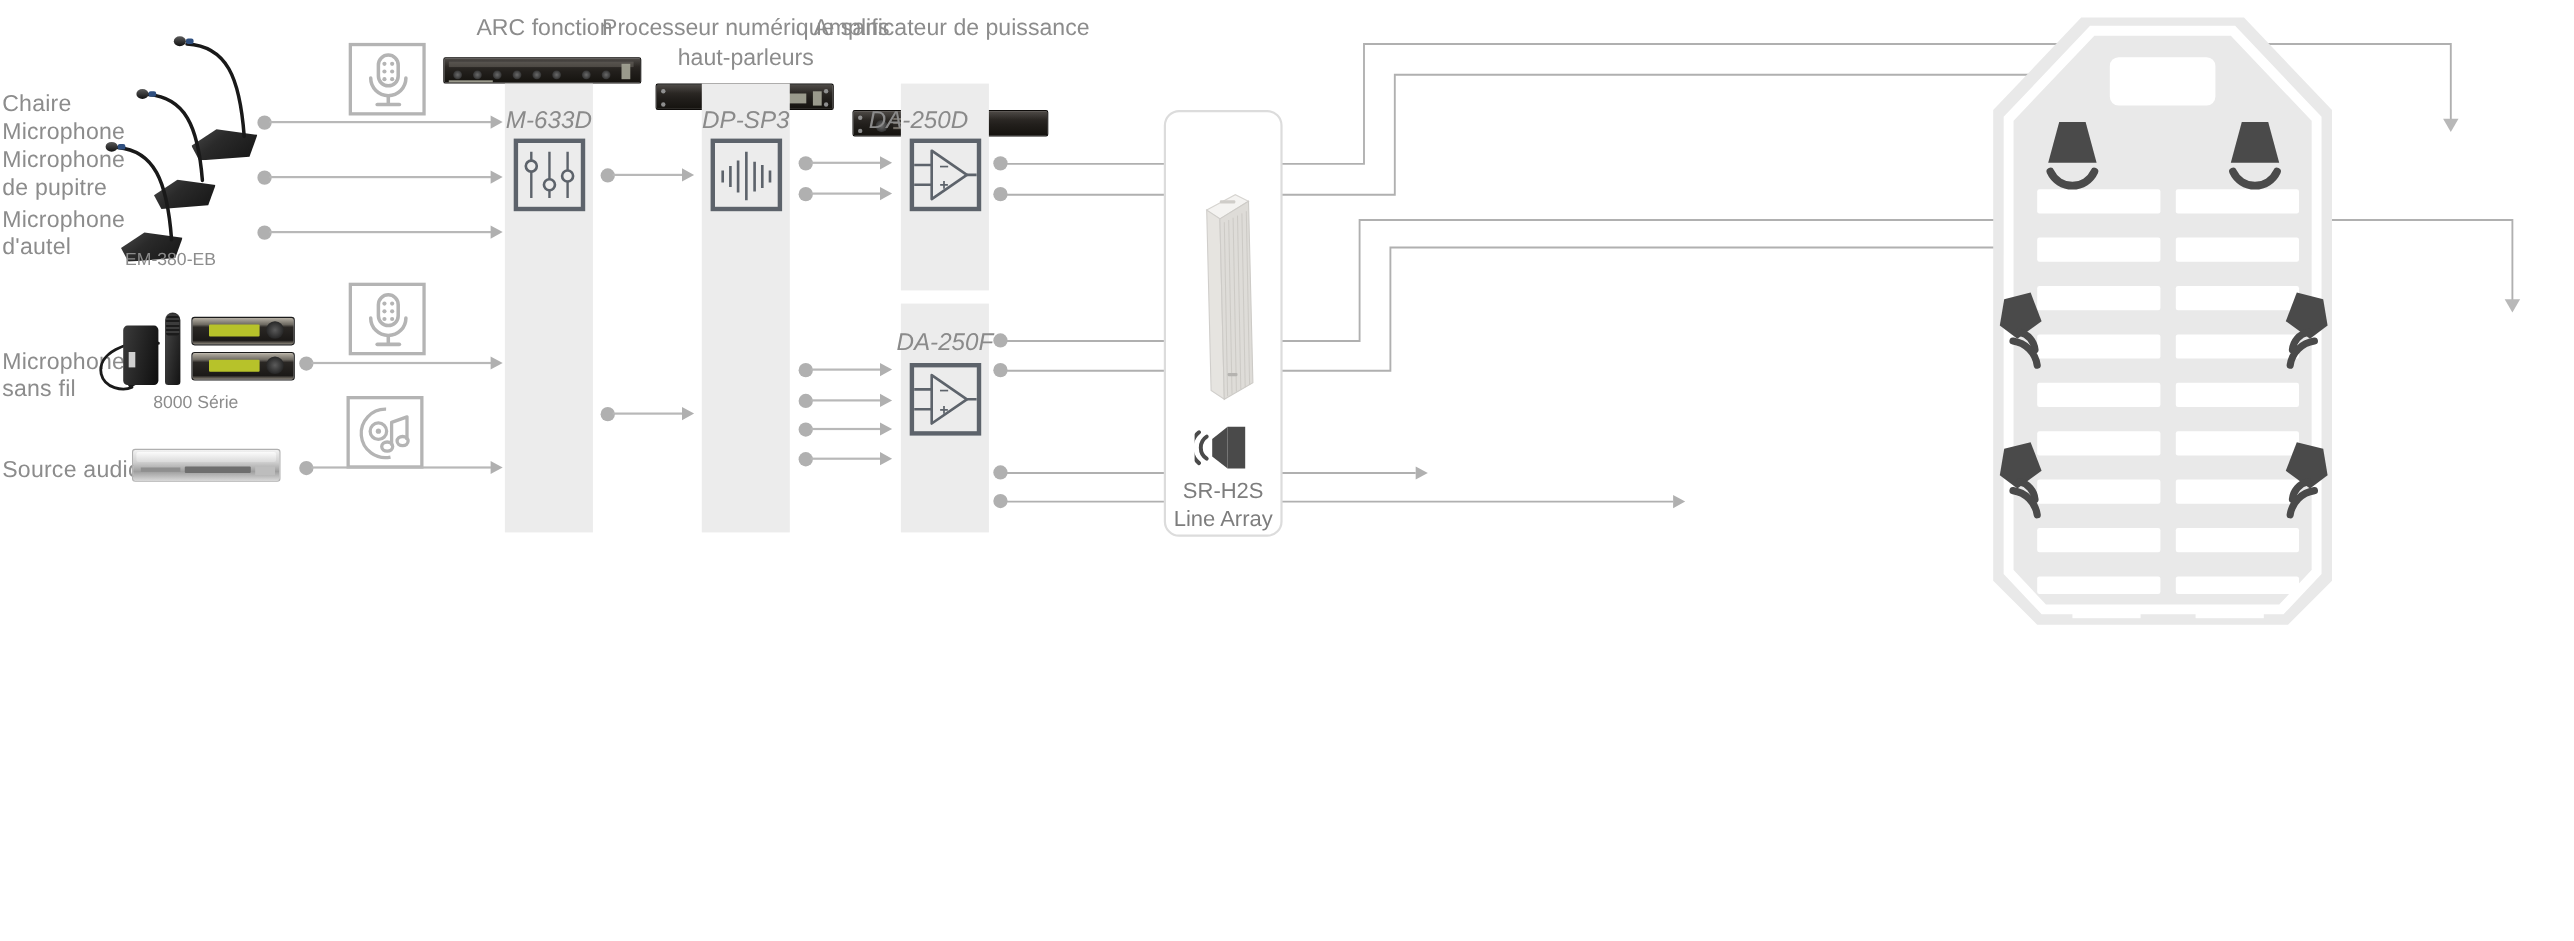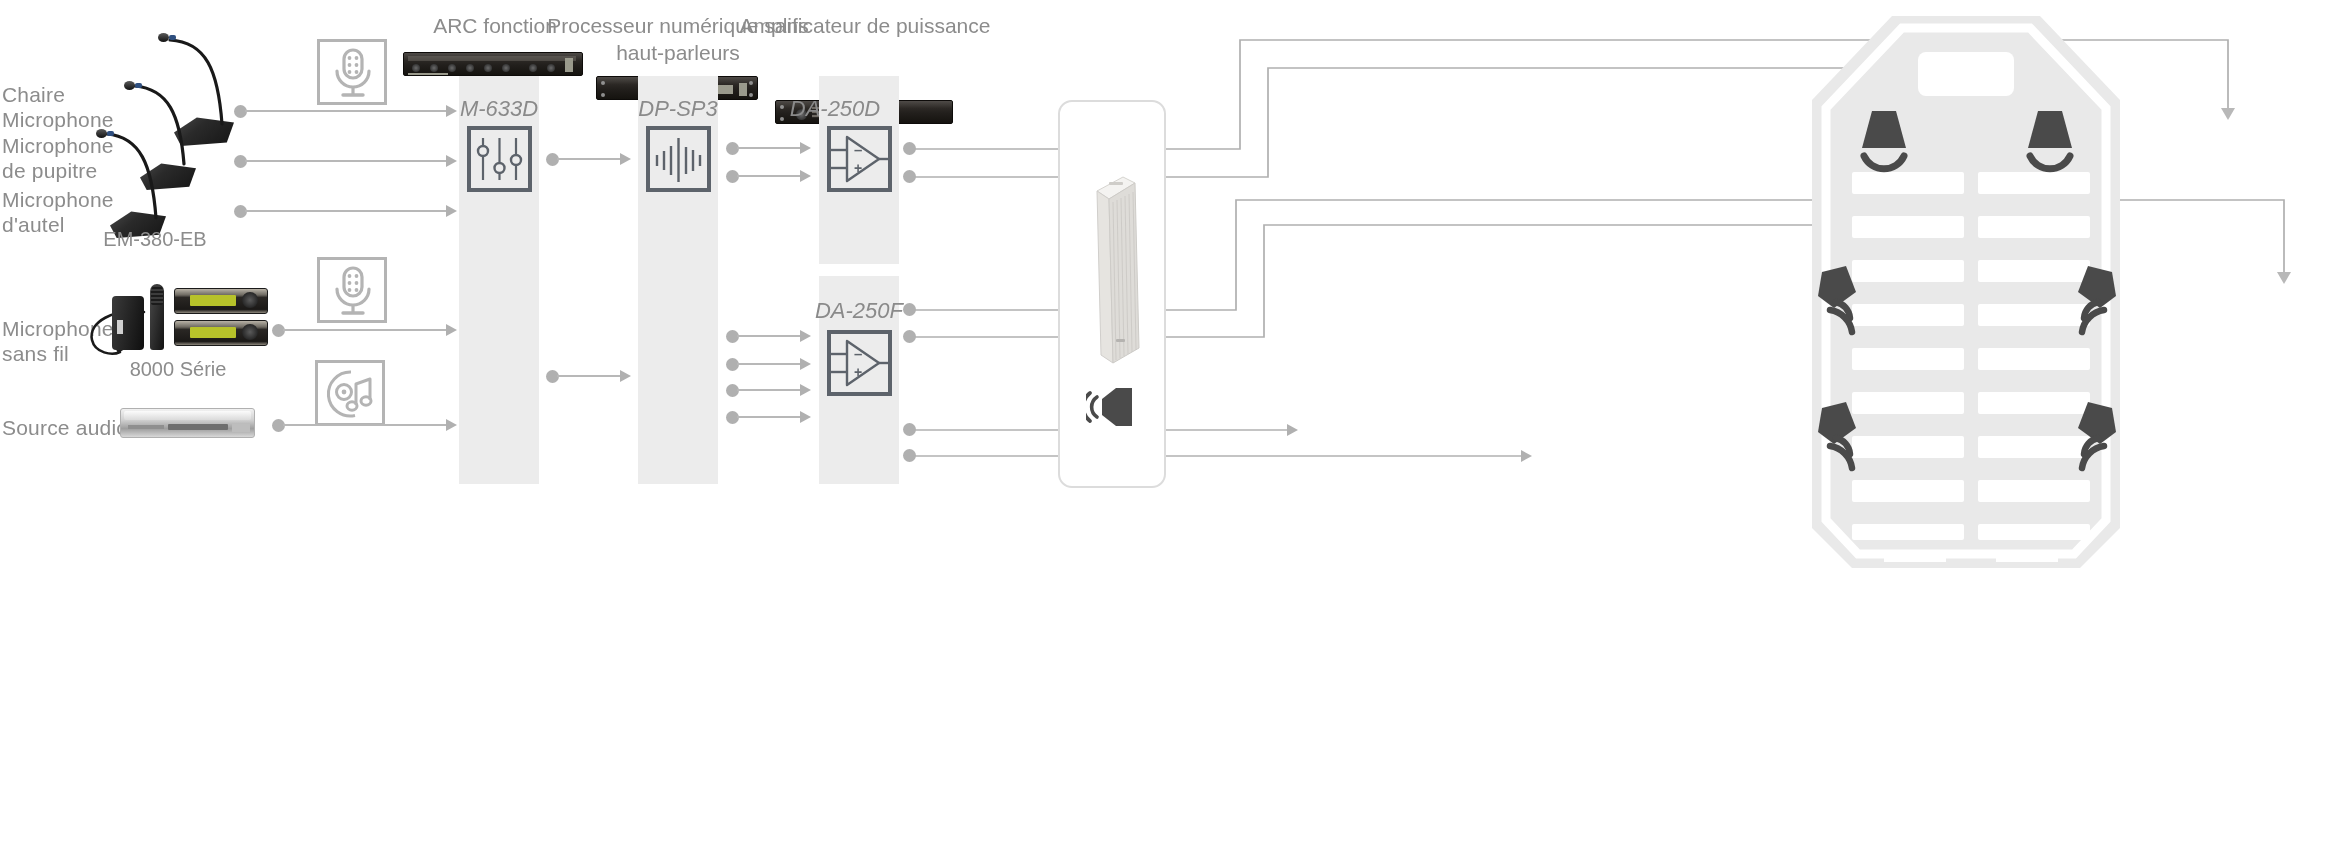--- a/index.html
+++ b/index.html
@@ -18,21 +18,21 @@
   
   .src-label {
     color:#8c8c8c; font-size:21px; line-height:25px; letter-spacing:.2px;
     white-space:pre-line;
   }
   .stage-title {
     color:#8c8c8c; font-size:21px; line-height:27px; text-align:center;
     white-space:pre-line; width:300px;
   }
   .dev-caption {
-    color:#8c8c8c; font-size:20px; text-align:center; width:260px;
+    color:#8c8c8c; font-size:16px; text-align:center; width:260px;
   }
   .col-label {
     color:#8a8a8a; font-size:22px; text-align:center; width:160px;font-style:italic;
   }
   .arr-label {
     color:#7d7d7d; font-size:20px; line-height:25px; text-align:center;
     width:200px; white-space:pre-line;
   }
 
   
@@ -418,20 +418,22 @@
 
   <div class="abs" style="left:1086px;top:384px;width:52px;height:46px;">
     <svg width="52" height="46" viewBox="0 0 52 46">
       <path d="M30 4 L30 42 L16 31 L16 15 Z" fill="#4a4a4a"></path>
       <path d="M30 4 L46 4 L46 42 L30 42 Z" fill="#4a4a4a"></path>
       <path d="M11 13 a12 12 0 0 0 0 20" fill="none" stroke="#4a4a4a" stroke-width="3.6" stroke-linecap="round"></path>
       <path d="M4 9 a18 18 0 0 0 0 28" fill="none" stroke="#4a4a4a" stroke-width="3.6" stroke-linecap="round"></path>
     </svg>
   </div>
 
+  <div class="abs arr-label" style="left:1012px; top:435px;">SR-H2S
+Line Array</div>
 
   <svg class="abs" style="left:1280px; top:8px;" width="1060" height="847">
 
     <path d="M612 8 L760 8 L840 92 L840 520 L800 560 L572 560 L532 520 L532 92 Z" fill="#e9e9e9"></path>
     <path d="M622 20 L750 20 L826 100 L826 512 L794 546 L578 546 L546 512 L546 100 Z" fill="none" stroke="#ffffff" stroke-width="9"></path>
 
     <rect x="638" y="44" width="96" height="44" rx="8" fill="#ffffff"></rect>
 
     <g fill="#ffffff">
       <rect x="572" y="164" width="112" height="22" rx="2"></rect>

